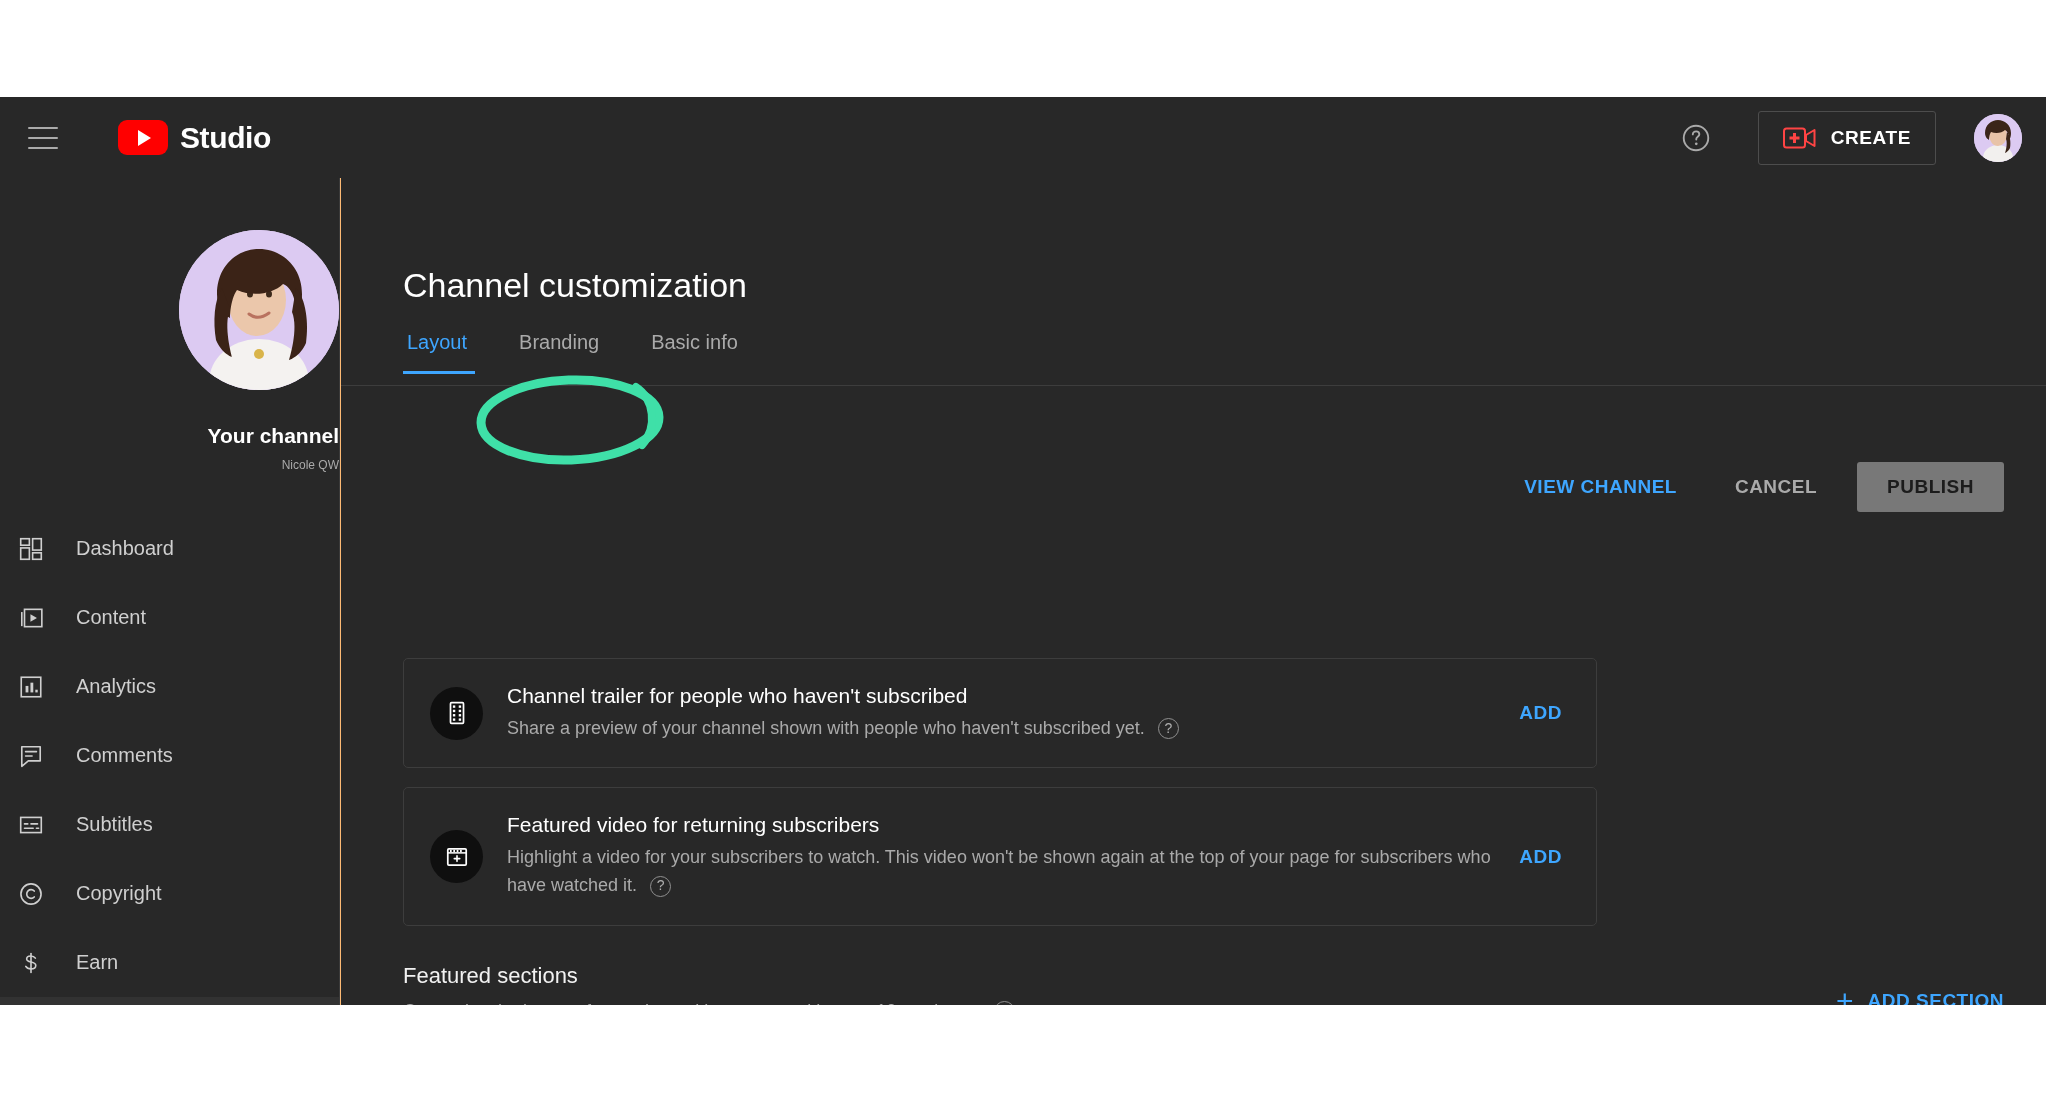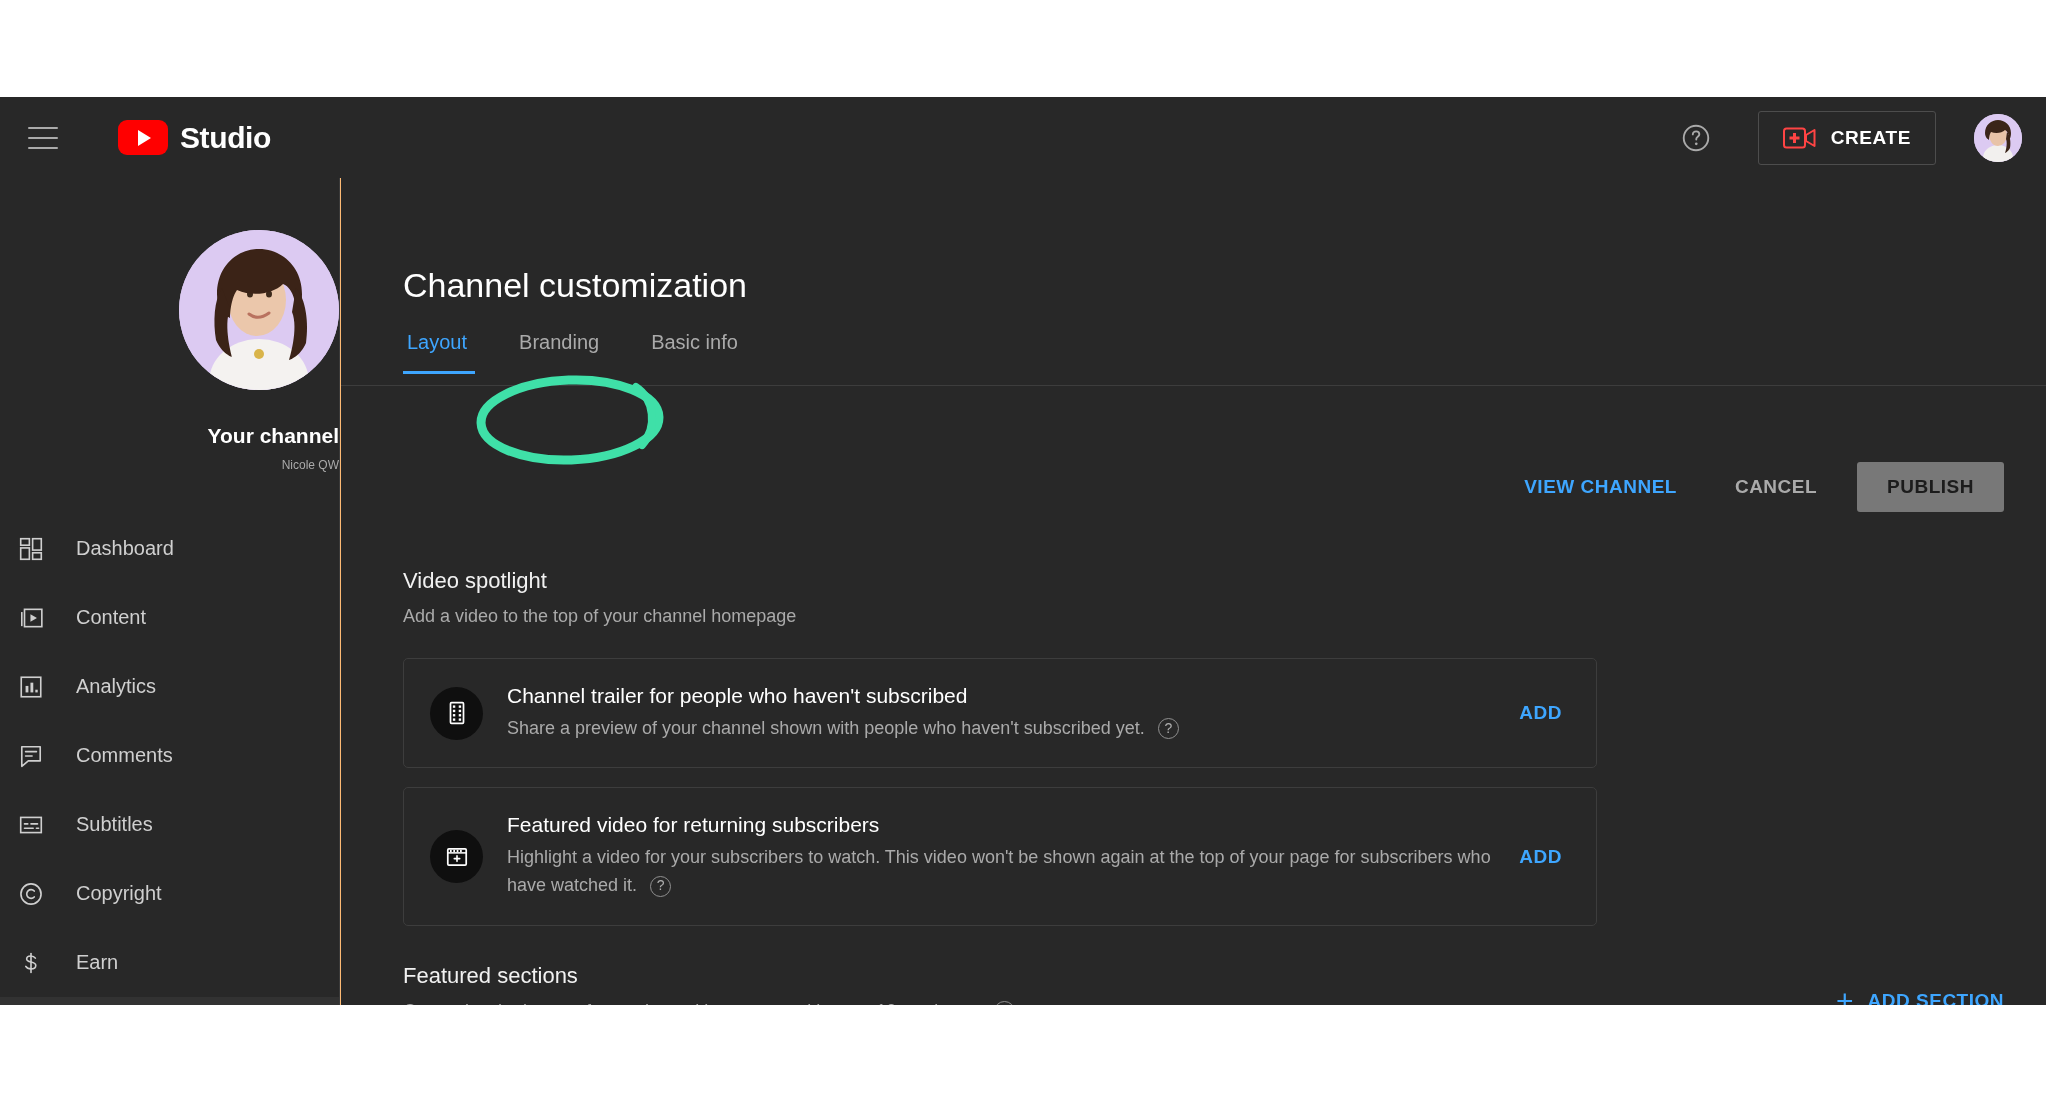--- a/index.html
+++ b/index.html
@@ -376,26 +376,20 @@
         <span>Basic info</span>
       </div>
     </div>
 
     <div class="actions">
       <div class="act-link act-view">VIEW CHANNEL</div>
       <div class="act-link act-cancel">CANCEL</div>
       <div class="act-publish">PUBLISH</div>
     </div>
 
-    <div class="section-head" style="top:390px">
-      <div class="sec-title">Video spotlight</div>
-      <div class="sec-sub">
-        <span>Add a video to the top of your channel homepage</span>
-      </div>
-    </div>
 
     <div class="card" style="top:480px; height:110px">
       <div class="card-ico">
         <svg width="26" height="26" viewBox="0 0 24 24">
           <rect x="6" y="2.5" width="12" height="19" rx="1" fill="none" stroke="#ffffff" stroke-width="1.6"></rect>
           <g fill="#ffffff">
             <rect x="8.2" y="5" width="2.2" height="2.2"></rect>
               <rect x="13.6" y="5" width="2.2" height="2.2"></rect>
             <rect x="8.2" y="9" width="2.2" height="2.2"></rect>
               <rect x="13.6" y="9" width="2.2" height="2.2"></rect>

